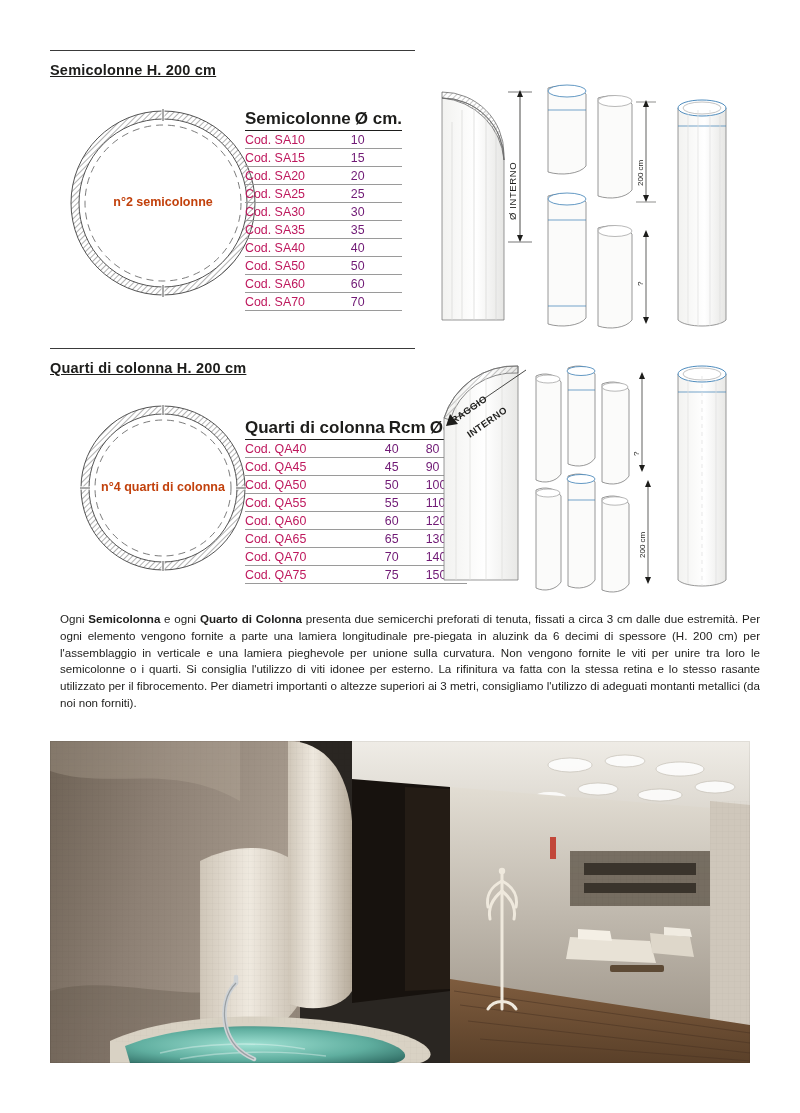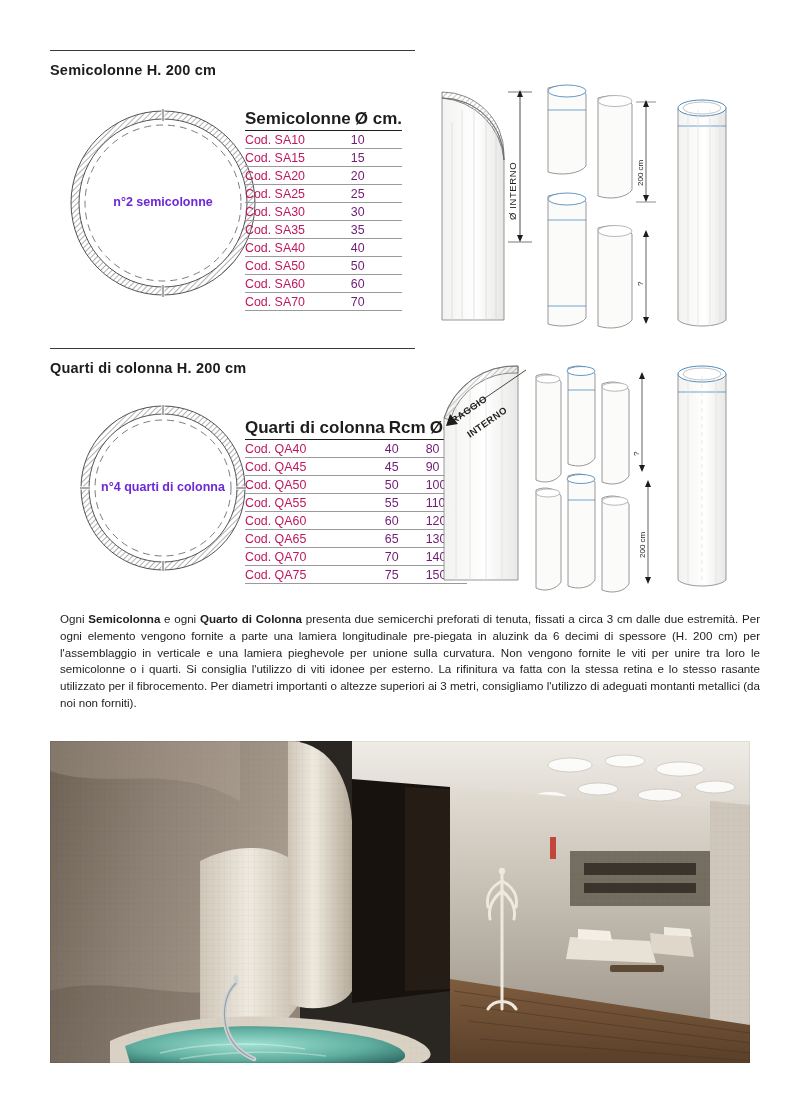--- a/index.html
+++ b/index.html
@@ -31,28 +31,29 @@
     border-top: 1px solid #3a3a3a;
     width: 365px;
     height: 0;
   }
   .sec-title {
     font-size: 14.5px;
     font-weight: bold;
     letter-spacing: 0.2px;
     margin-top: 11px;
     color: #1d1d1b;
+    text-decoration: underline;
   }
   .circle-label {
     position: absolute;
     width: 100%;
     text-align: center;
     font-size: 12.5px;
     font-weight: bold;
-    color: #6d28d9;
+    color: #c2410c;
   }
 
   
   table.codes {
     border-collapse: collapse;
     font-size: 12.4px;
     color: #1d1d1b;
   }
   table.codes th {
     font-weight: bold;

